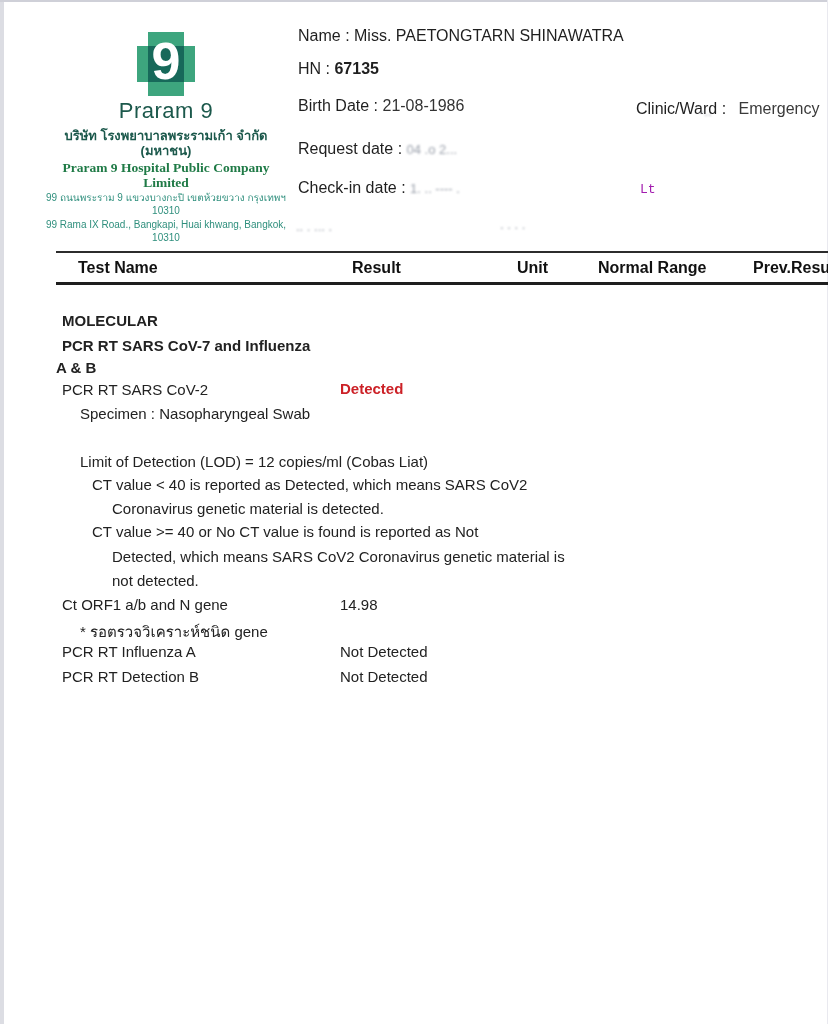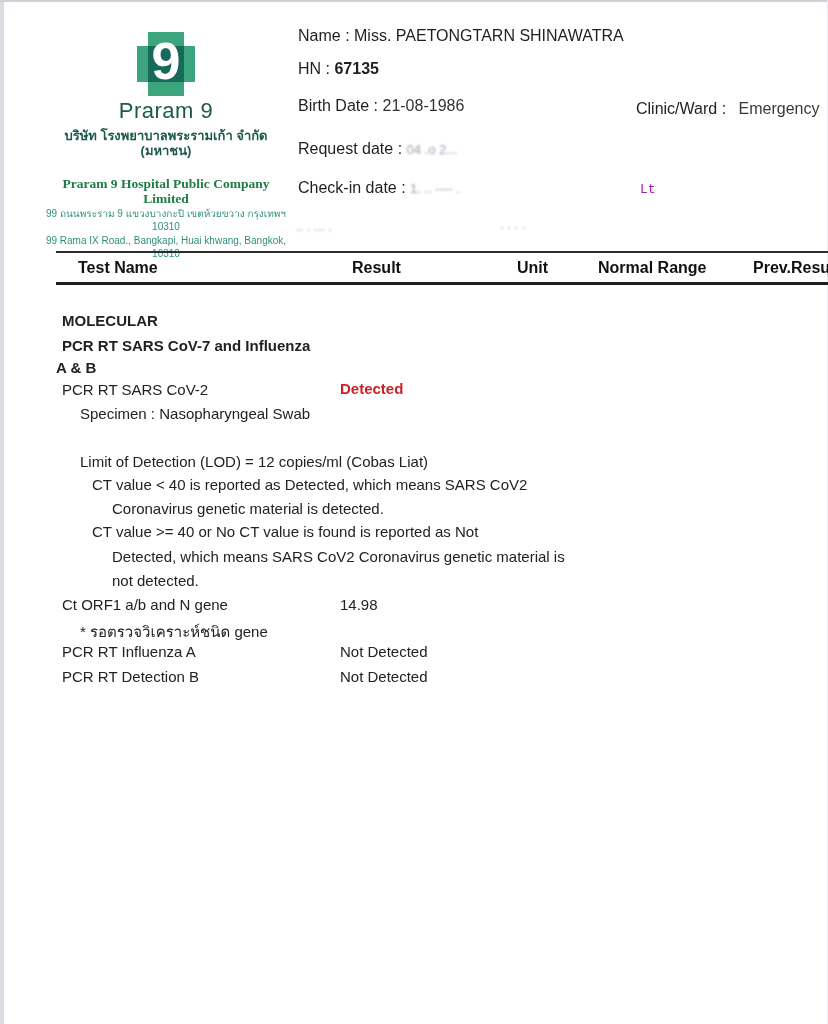--- a/index.html
+++ b/index.html
@@ -23,21 +23,21 @@
   .logo-block{position:absolute;left:40px;top:26px;width:252px;text-align:center;}
   .cross{position:relative;width:58px;height:64px;margin:6px auto 4px auto;}
   .cross .vbar{position:absolute;left:11px;top:0;width:36px;height:64px;background:var(--logo-green);}
   .cross .hbar{position:absolute;left:0;top:14px;width:58px;height:36px;background:var(--logo-green);}
   .cross .center{position:absolute;left:11px;top:14px;width:36px;height:36px;background:var(--logo-teal);}
   .cross .nine{position:absolute;left:0;top:-3px;width:58px;height:64px;
     color:#ffffff;font-weight:bold;font-size:52px;line-height:64px;text-align:center;}
   .brand1{font-size:22px;font-weight:normal;letter-spacing:0.5px;color:var(--brand-dark);line-height:21px;}
   .brand2{font-size:17px;font-weight:bold;letter-spacing:0.5px;color:var(--brand-light);line-height:17px;}
   .co-thai{font-size:13px;font-weight:bold;color:var(--brand-dark);margin-top:7px;line-height:15px;}
-  .co-en{font-family:"Liberation Serif","DejaVu Serif",serif;font-size:13.5px;font-weight:bold;color:var(--co-green);margin-top:18px;line-height:15px;}
+  .co-en{font-family:"Liberation Serif","DejaVu Serif",serif;font-size:13.5px;font-weight:bold;color:var(--co-green);margin-top:2px;line-height:15px;}
   .addr{font-size:10px;color:var(--addr-teal);line-height:13px;margin-top:1px;}
 
   
   .faint{color:#9aa0ab;filter:blur(1.1px);font-size:13px;}
 
   
   .rule{position:absolute;left:56px;width:772px;background:#2c2c2c;}
   .hdr{font-size:16px;font-weight:bold;color:#111;margin-left:12px;}
 
   .result-red{color:#cc2127;font-weight:bold;}

